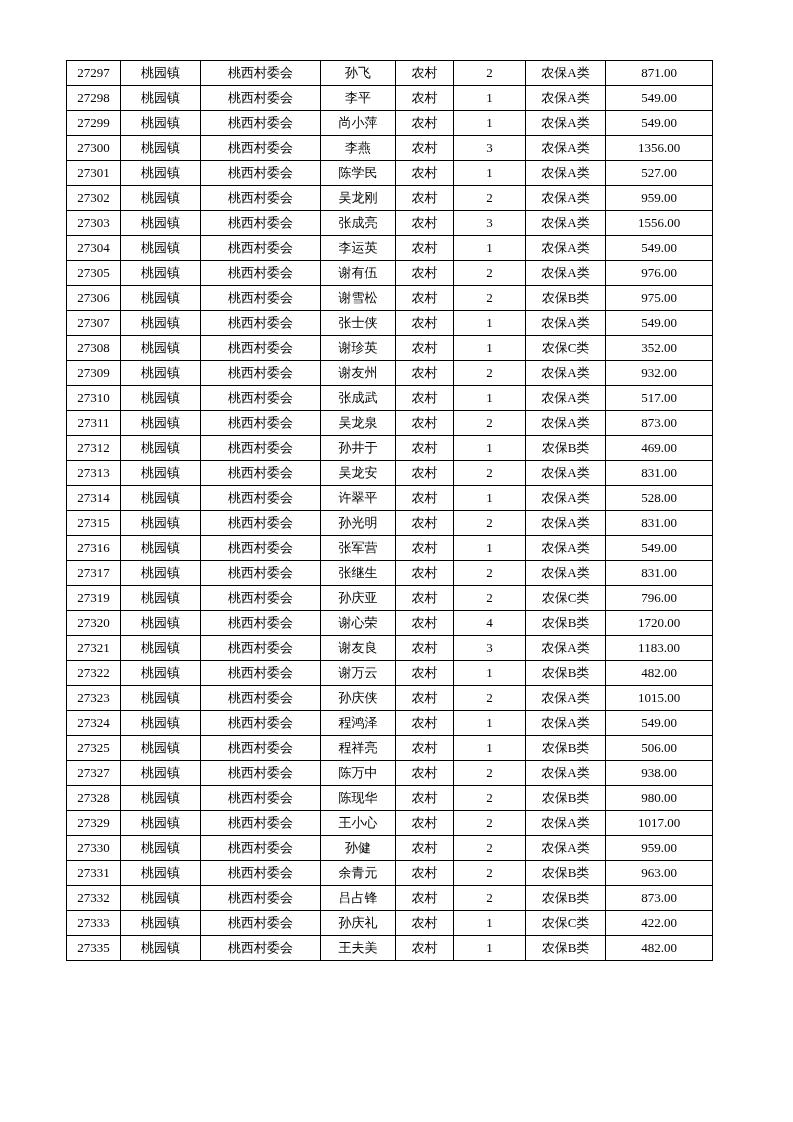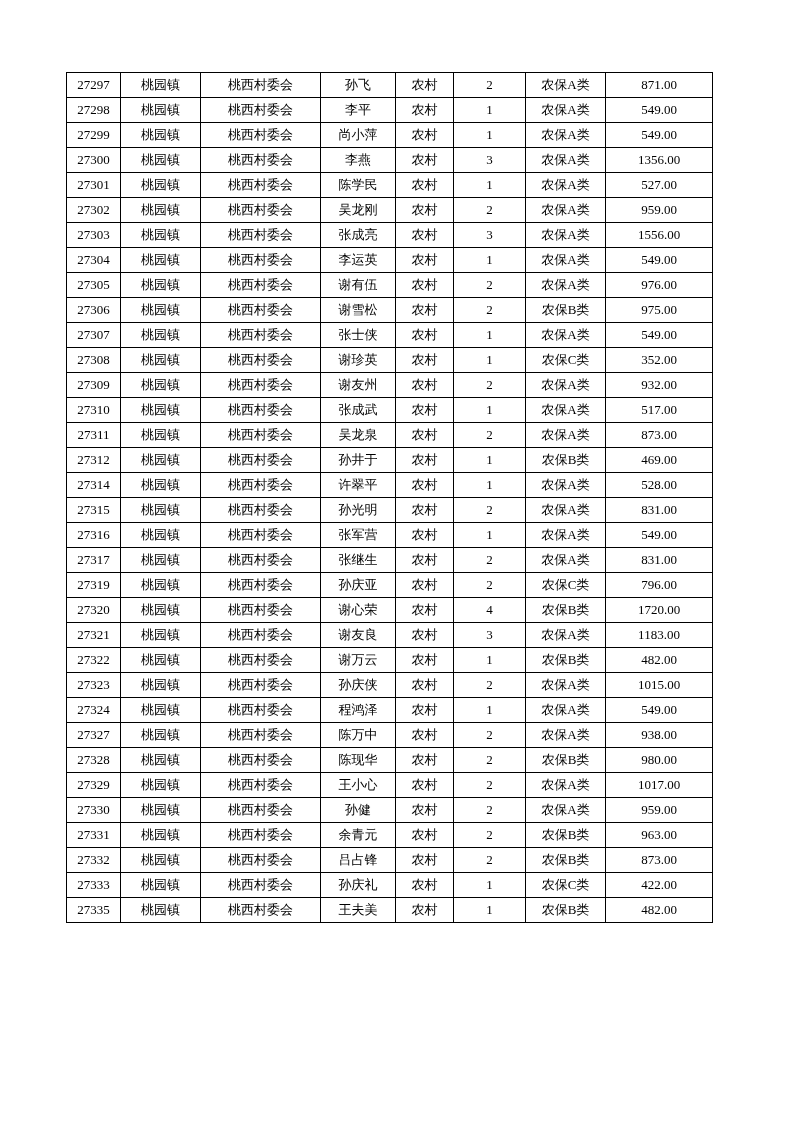--- a/index.html
+++ b/index.html
@@ -18,21 +18,21 @@
     position: absolute;
     left: 0;
     top: 0;
     width: 793px;
     height: 1122px;
     background: #ffffff;
   }
   table.data-table {
     position: absolute;
     left: 66px;
-    top: 72px;
+    top: 60px;
     border-collapse: collapse;
     table-layout: fixed;
     width: 646px;
     border-radius: 11px;
   }
   table.data-table td {
     border: 1px solid #000000;
     height: 24px;
     padding: 0 2px;
     text-align: center;
@@ -221,20 +221,30 @@
           <td>27312</td>
           <td>桃园镇</td>
           <td>桃西村委会</td>
           <td>孙井于</td>
           <td>农村</td>
           <td>1</td>
           <td>农保B类</td>
           <td>469.00</td>
         </tr>
         <tr>
+          <td>27313</td>
+          <td>桃园镇</td>
+          <td>桃西村委会</td>
+          <td>吴龙安</td>
+          <td>农村</td>
+          <td>2</td>
+          <td>农保A类</td>
+          <td>831.00</td>
+        </tr>
+        <tr>
           <td>27314</td>
           <td>桃园镇</td>
           <td>桃西村委会</td>
           <td>许翠平</td>
           <td>农村</td>
           <td>1</td>
           <td>农保A类</td>
           <td>528.00</td>
         </tr>
         <tr>
@@ -319,20 +329,30 @@
         </tr>
         <tr>
           <td>27324</td>
           <td>桃园镇</td>
           <td>桃西村委会</td>
           <td>程鸿泽</td>
           <td>农村</td>
           <td>1</td>
           <td>农保A类</td>
           <td>549.00</td>
+        </tr>
+        <tr>
+          <td>27325</td>
+          <td>桃园镇</td>
+          <td>桃西村委会</td>
+          <td>程祥亮</td>
+          <td>农村</td>
+          <td>1</td>
+          <td>农保B类</td>
+          <td>506.00</td>
         </tr>
         <tr>
           <td>27327</td>
           <td>桃园镇</td>
           <td>桃西村委会</td>
           <td>陈万中</td>
           <td>农村</td>
           <td>2</td>
           <td>农保A类</td>
           <td>938.00</td>

